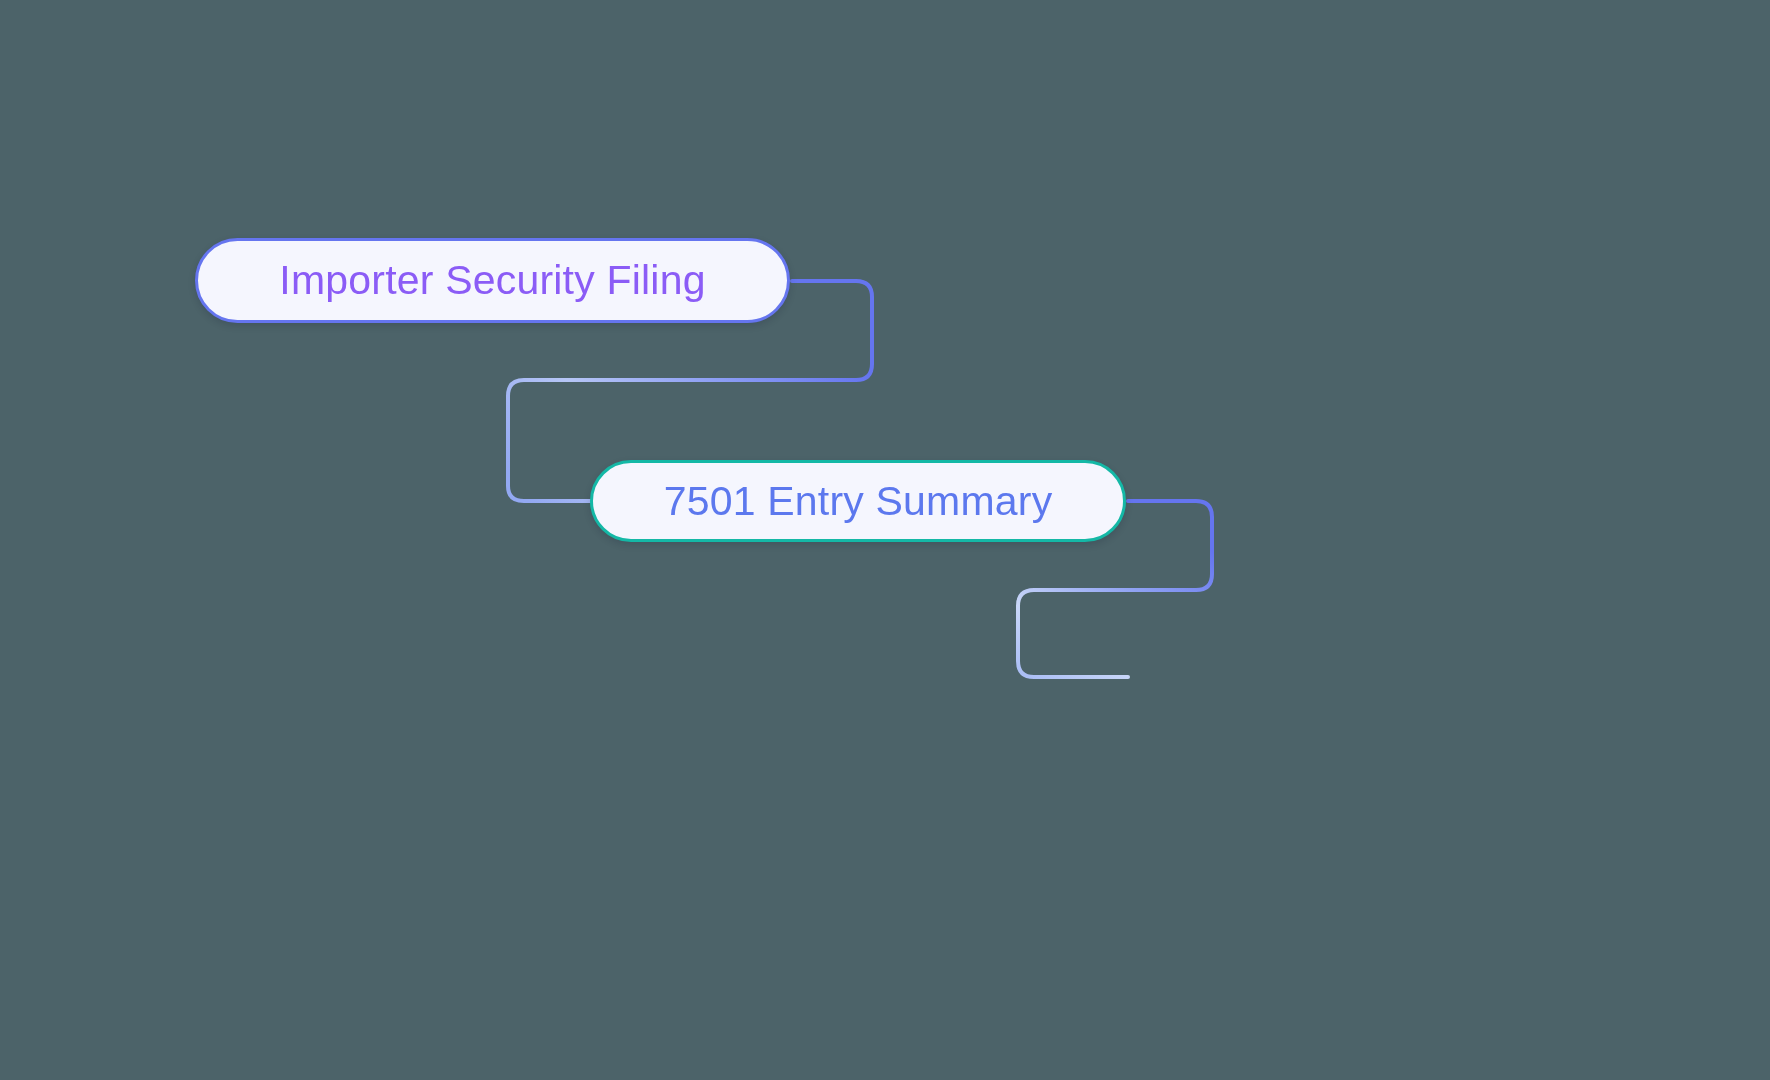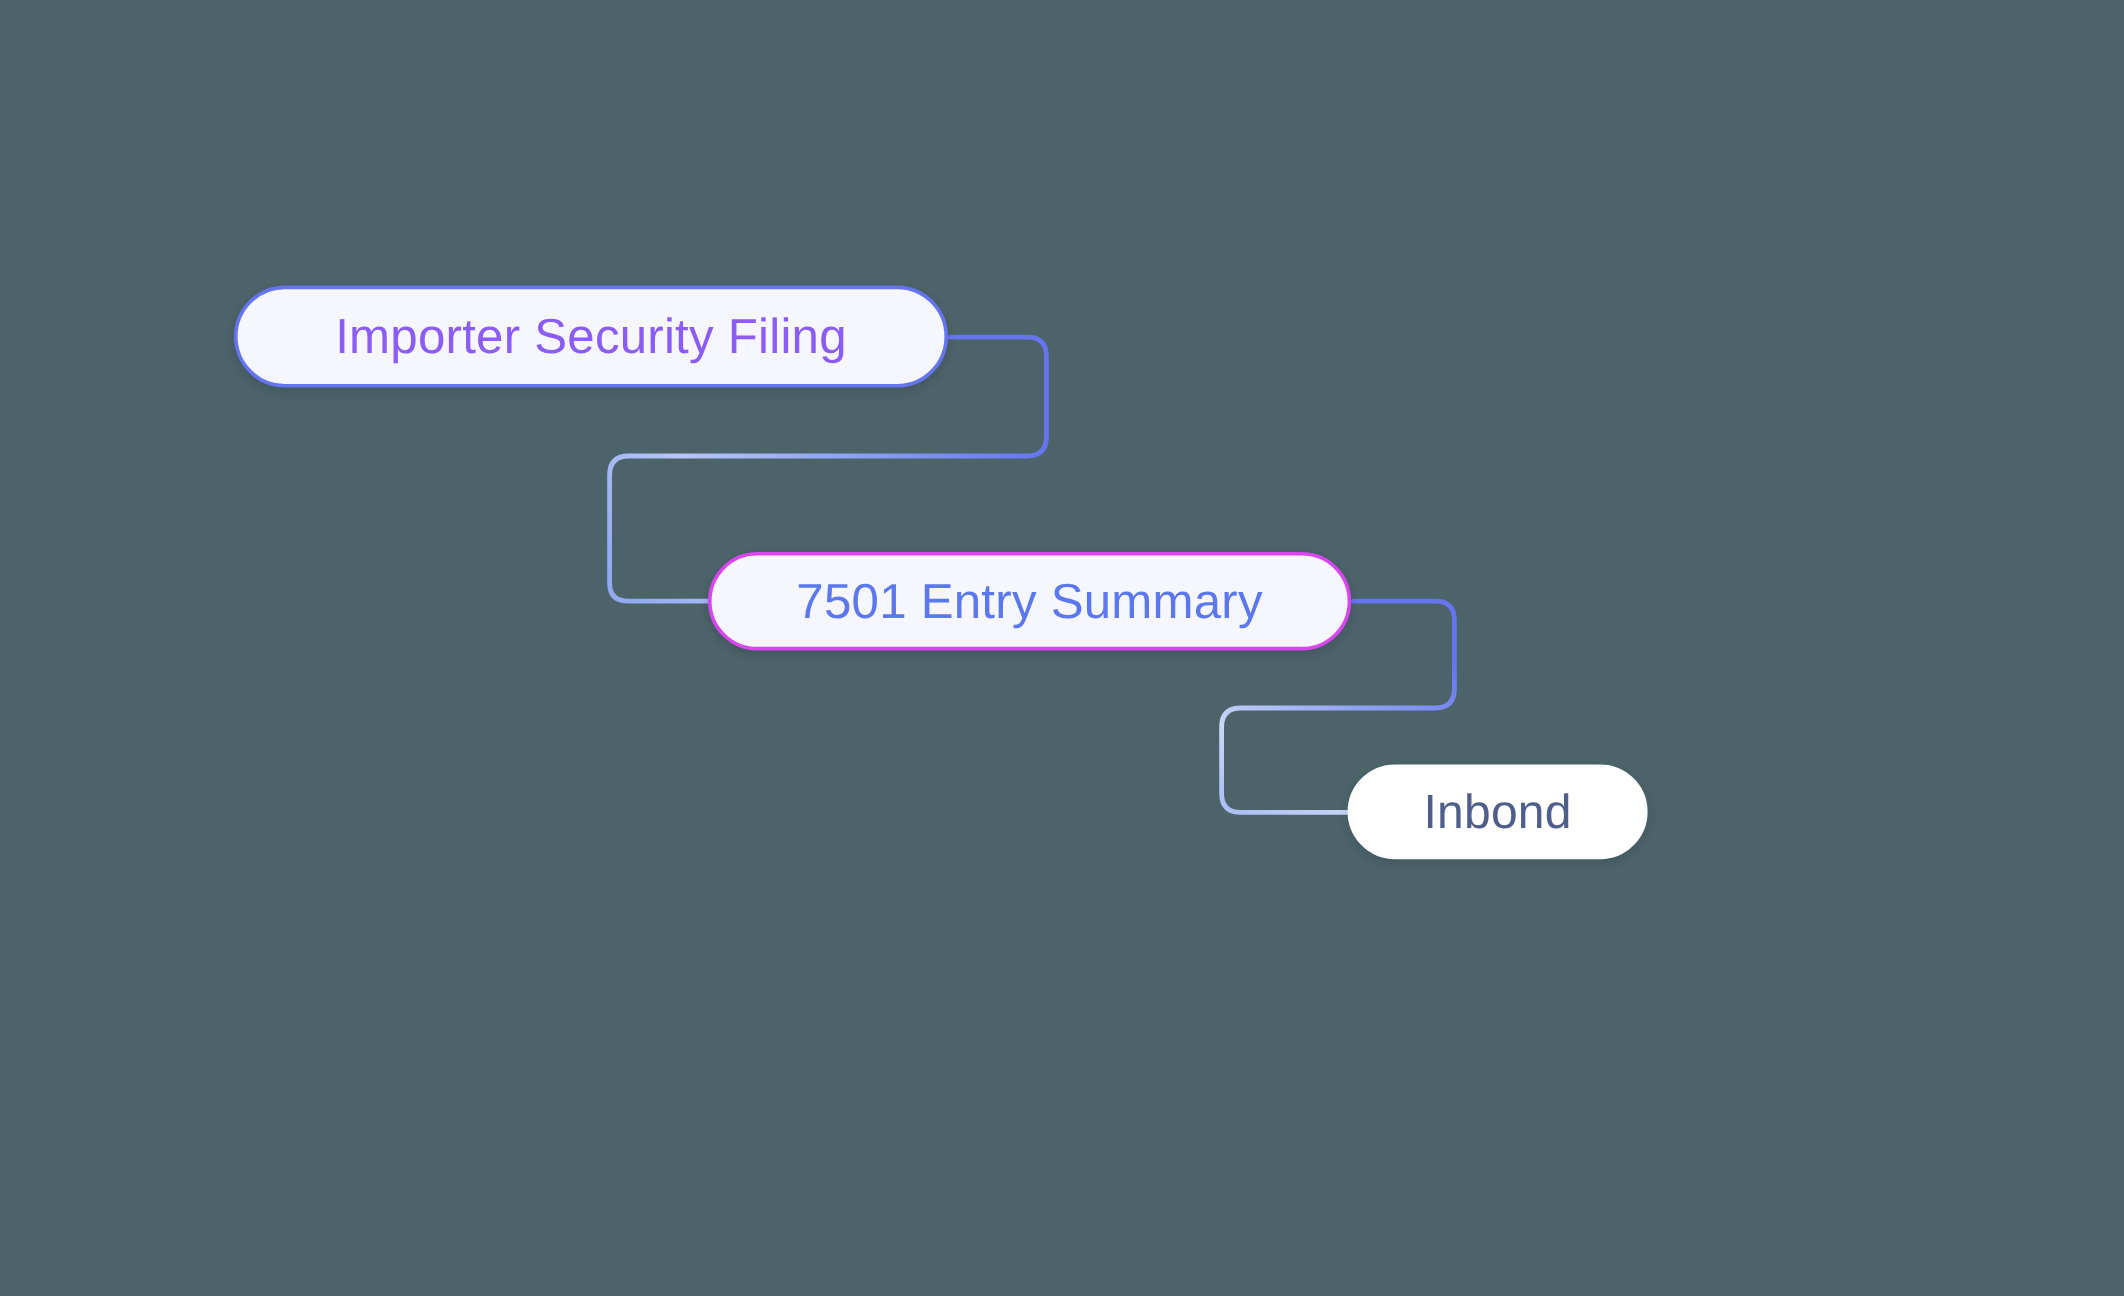--- a/index.html
+++ b/index.html
@@ -58,21 +58,21 @@
     letter-spacing: 0.2px;
   }
 
   
   #node-7501 {
     left: 590px;
     top: 460px;
     width: 536px;
     height: 82px;
     background: #f5f6fe;
-    border: 3px solid #d946ef;
+    border: 3px solid #14b8a6;
     box-shadow: 0 3px 7px rgba(20,30,50,0.18);
   }
   #node-7501 .node-label {
     font-size: 41px;
     color: #5c78ee;
     letter-spacing: 0.2px;
   }
 
   
   #node-inbond {
@@ -135,17 +135,14 @@
   </svg>
 
   <div class="node" id="node-isf">
     <span class="node-label">Importer Security Filing</span>
   </div>
 
   <div class="node" id="node-7501">
     <span class="node-label">7501 Entry Summary</span>
   </div>
 
-  <div class="node" id="node-inbond">
-    <span class="node-label">Inbond</span>
-  </div>
 
 </div>
 
 </body></html>

